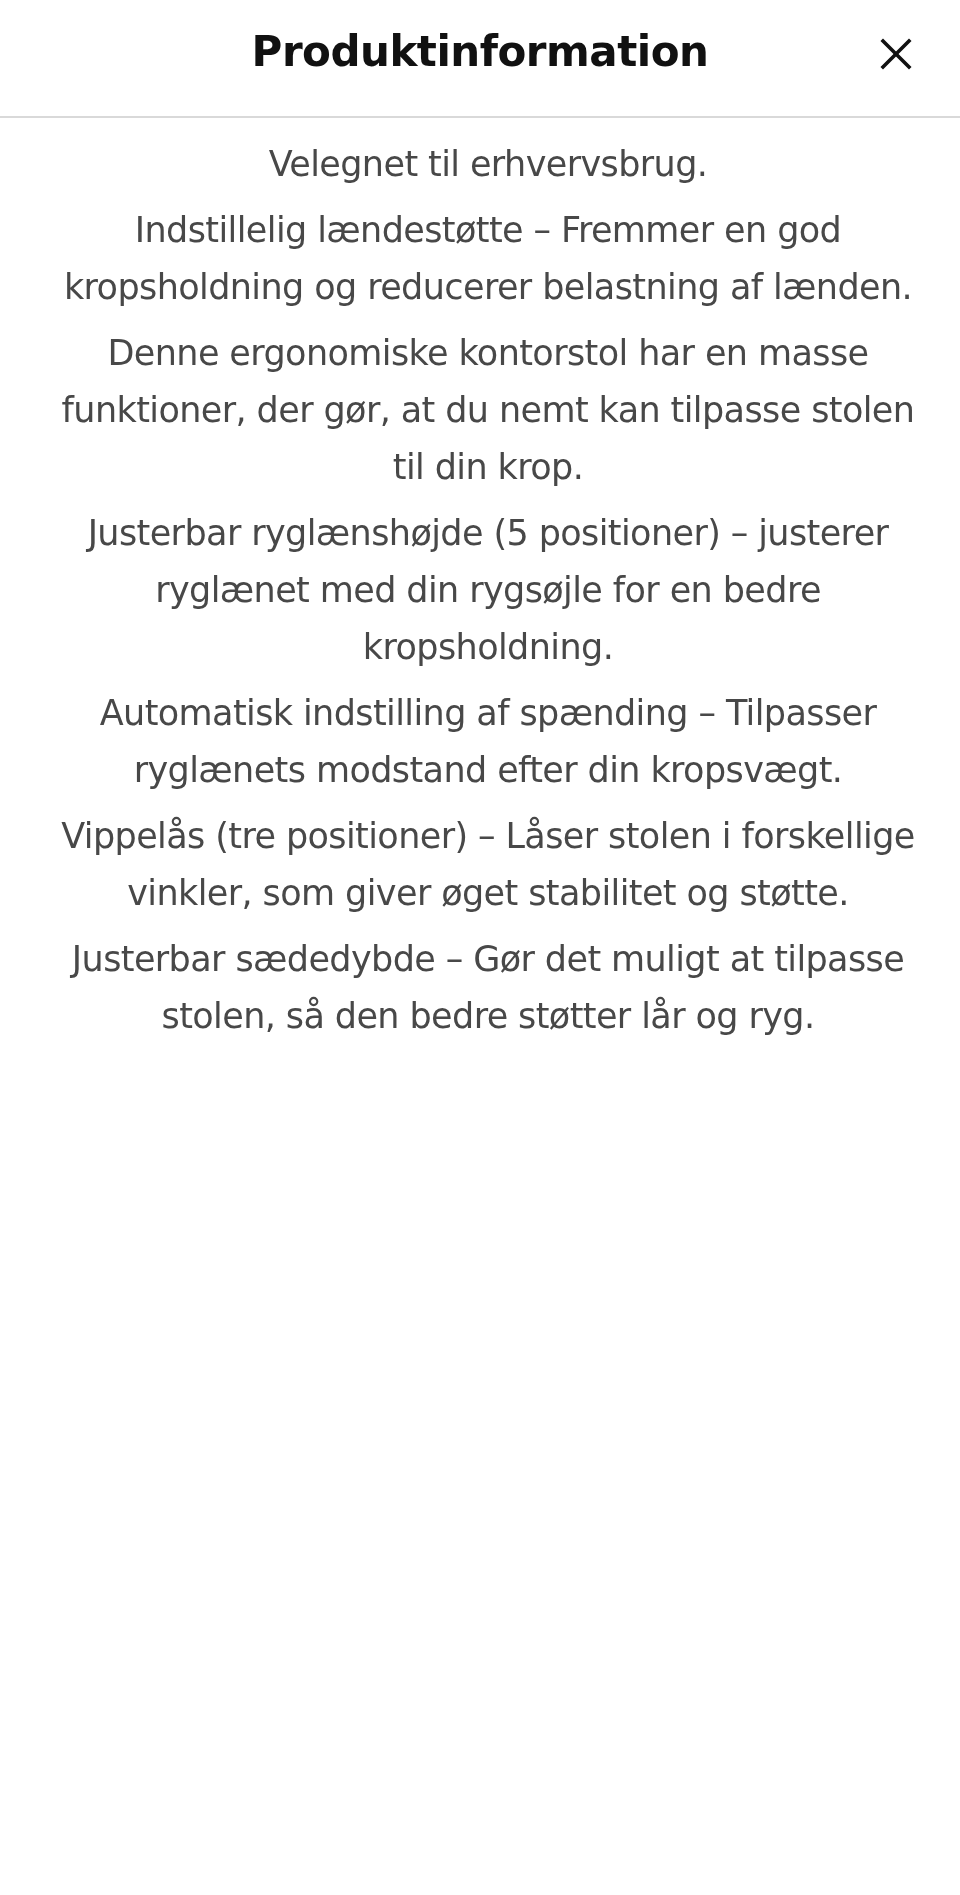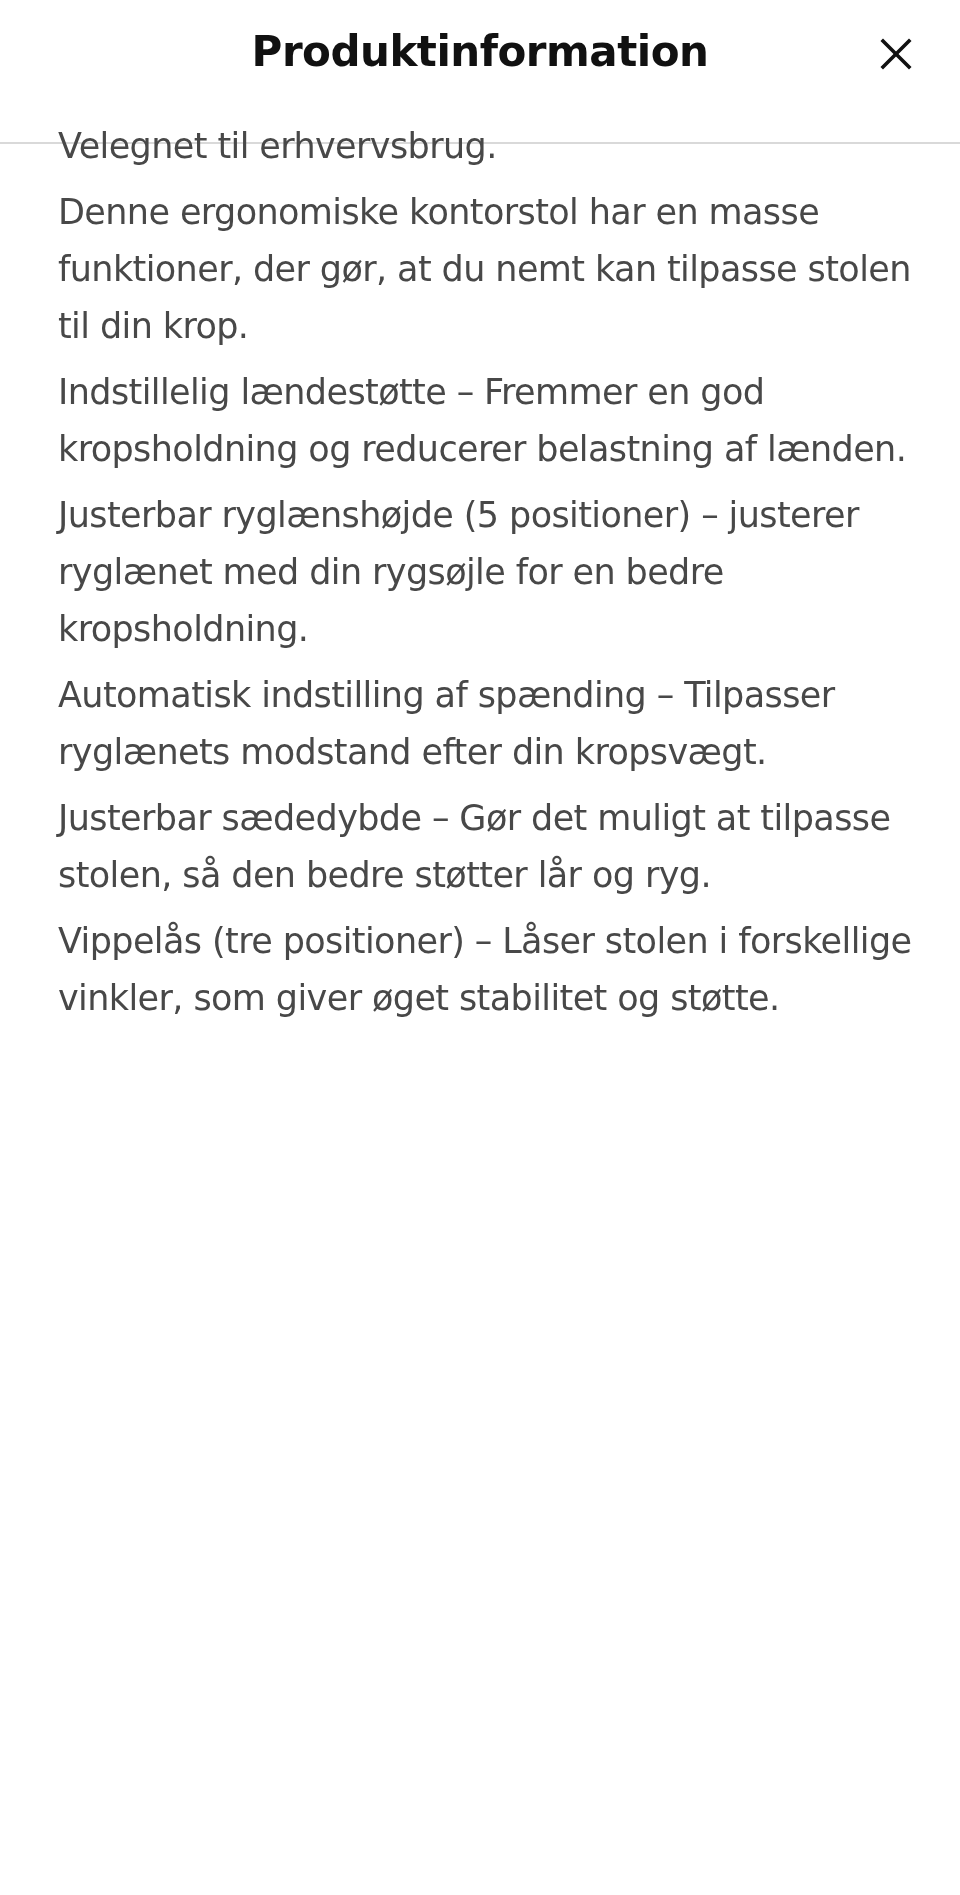--- a/index.html
+++ b/index.html
@@ -12,21 +12,21 @@
       height: 1895px;
       overflow: hidden;
       position: relative;
       font-family: "DejaVu Sans", sans-serif;
       color: #484848;
     }
     .header {
       position: absolute;
       left: 0; top: 0;
       width: 960px;
-      height: 144px;
+      height: 118px;
       background: #ffffff;
       border-bottom: 2px solid #d9d9d9;
       box-sizing: border-box;
     }
     .title {
       position: absolute;
       left: 0; right: 0;
       top: 22px;
       text-align: center;
       font-family: "DejaVu Sans", sans-serif;
@@ -44,45 +44,46 @@
       height: 56px;
       display: flex;
       align-items: center;
       justify-content: center;
       cursor: pointer;
     }
     .close-btn svg { display: block; }
     .content {
       position: absolute;
       left: 58px;
-      top: 118px;
+      top: 136px;
       width: 860px;
       font-size: 35px;
       line-height: 57px;
       letter-spacing: -0.6px;
       color: #484848;
+      text-align: center;
     }
     .content p {
       margin: 0 0 9px 0;
     }
   </style>
 </head>
 <body>
 
 <div class="header">
   <div class="title">Produktinformation</div>
   <div class="close-btn">
     <svg width="34" height="34" viewBox="0 0 34 34">
       <line x1="4" y1="4" x2="30" y2="30" stroke="#111111" stroke-width="3.6" stroke-linecap="square"></line>
       <line x1="30" y1="4" x2="4" y2="30" stroke="#111111" stroke-width="3.6" stroke-linecap="square"></line>
     </svg>
   </div>
 </div>
 
 <div class="content">
   <p>Velegnet til erhvervsbrug.</p>
+  <p>Indstillelig lændestøtte – Fremmer en god kropsholdning og reducerer belastning af lænden.</p>
   <p>Denne ergonomiske kontorstol har en masse funktioner, der gør, at du nemt kan tilpasse stolen til din krop.</p>
-  <p>Indstillelig lændestøtte – Fremmer en god kropsholdning og reducerer belastning af lænden.</p>
   <p>Justerbar ryglænshøjde (5 positioner) – justerer ryglænet med din rygsøjle for en bedre kropsholdning.</p>
   <p>Automatisk indstilling af spænding – Tilpasser ryglænets modstand efter din kropsvægt.</p>
+  <p>Vippelås (tre positioner) – Låser stolen i forskellige vinkler, som giver øget stabilitet og støtte.</p>
   <p>Justerbar sædedybde – Gør det muligt at tilpasse stolen, så den bedre støtter lår og ryg.</p>
-  <p>Vippelås (tre positioner) – Låser stolen i forskellige vinkler, som giver øget stabilitet og støtte.</p>
 </div>
 
 </body></html>

